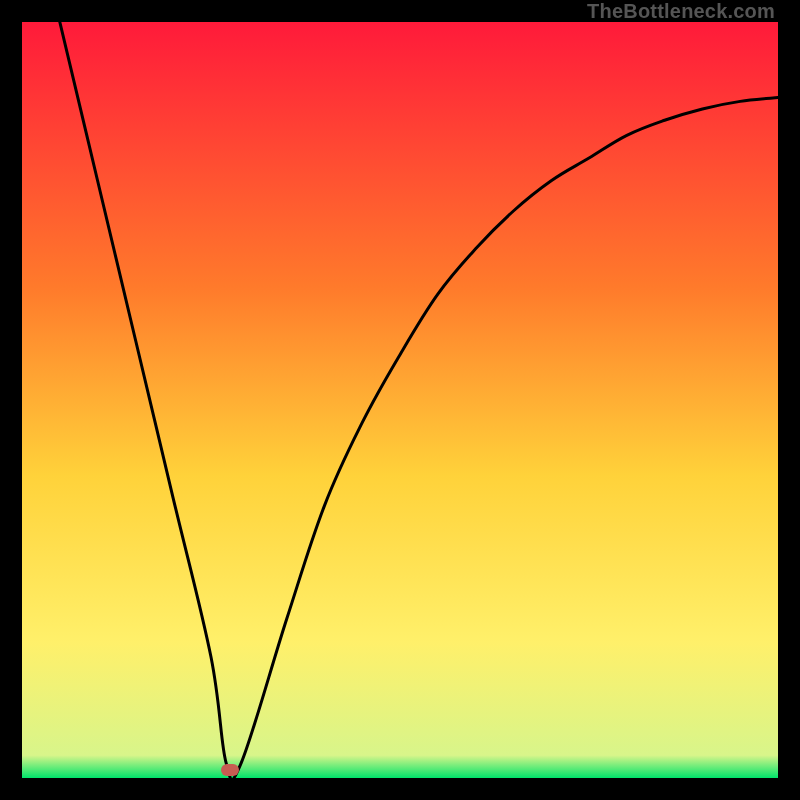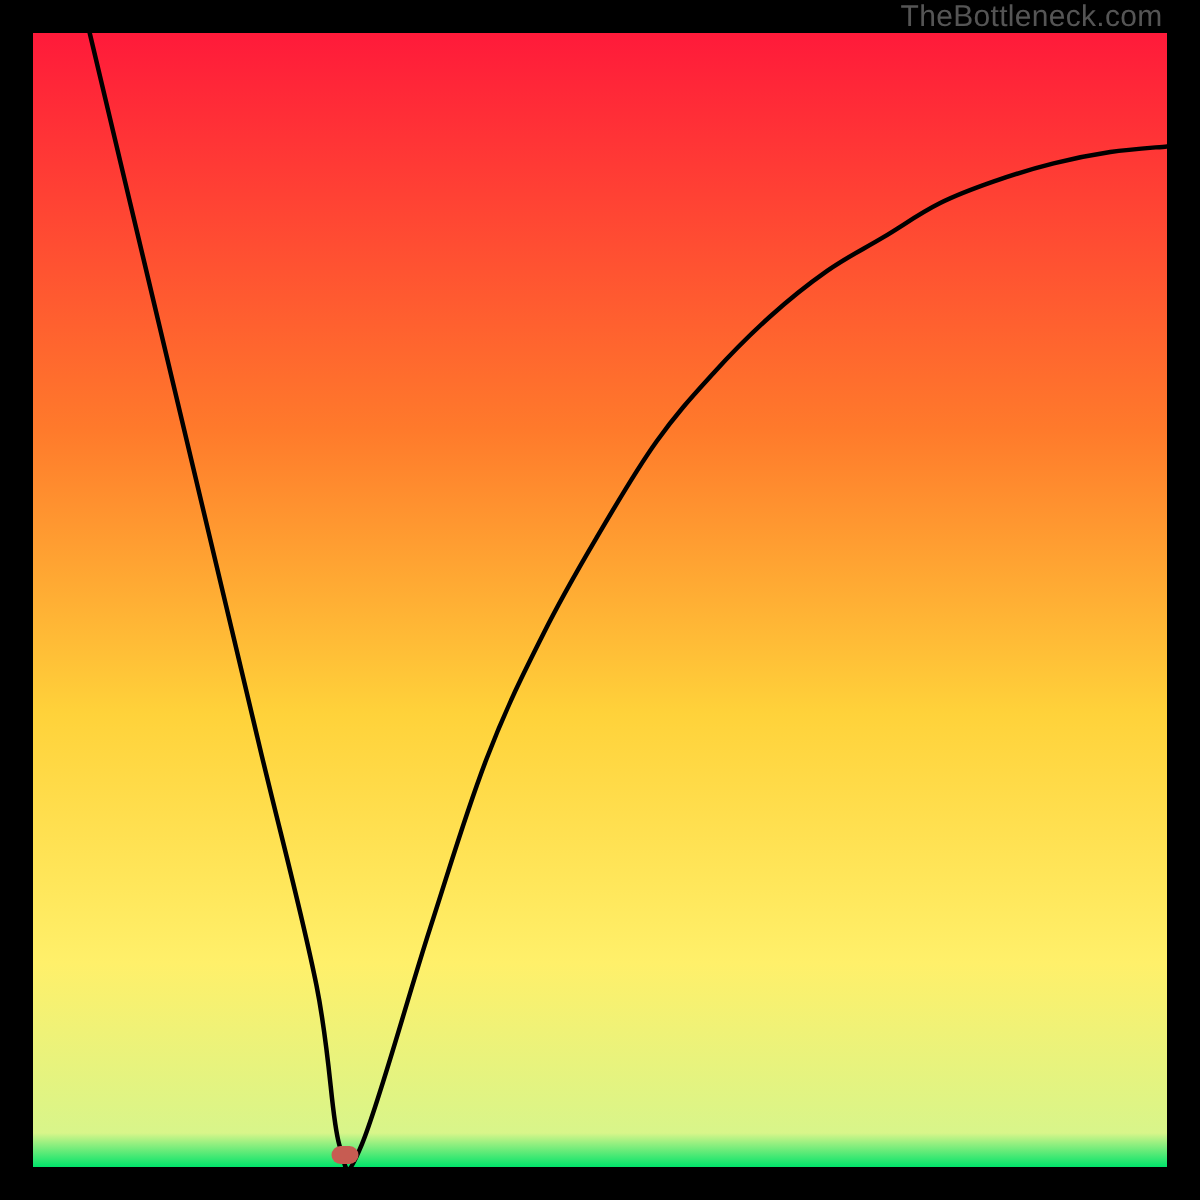--- a/index.html
+++ b/index.html
@@ -30,21 +30,21 @@
     width: 100%;
     height: 100%;
     display: block;
   }
   .watermark {
     position: absolute;
     top: 0px;
     right: 25px;
     color: #555;
     font-size: 20px;
-    font-weight: 400;
+    font-weight: 700;
     letter-spacing: 0.2px;
   }
   .curve-svg {
     position: absolute;
     left: 0;
     top: 0;
     width: 756px;
     height: 756px;
     pointer-events: none;
   }

